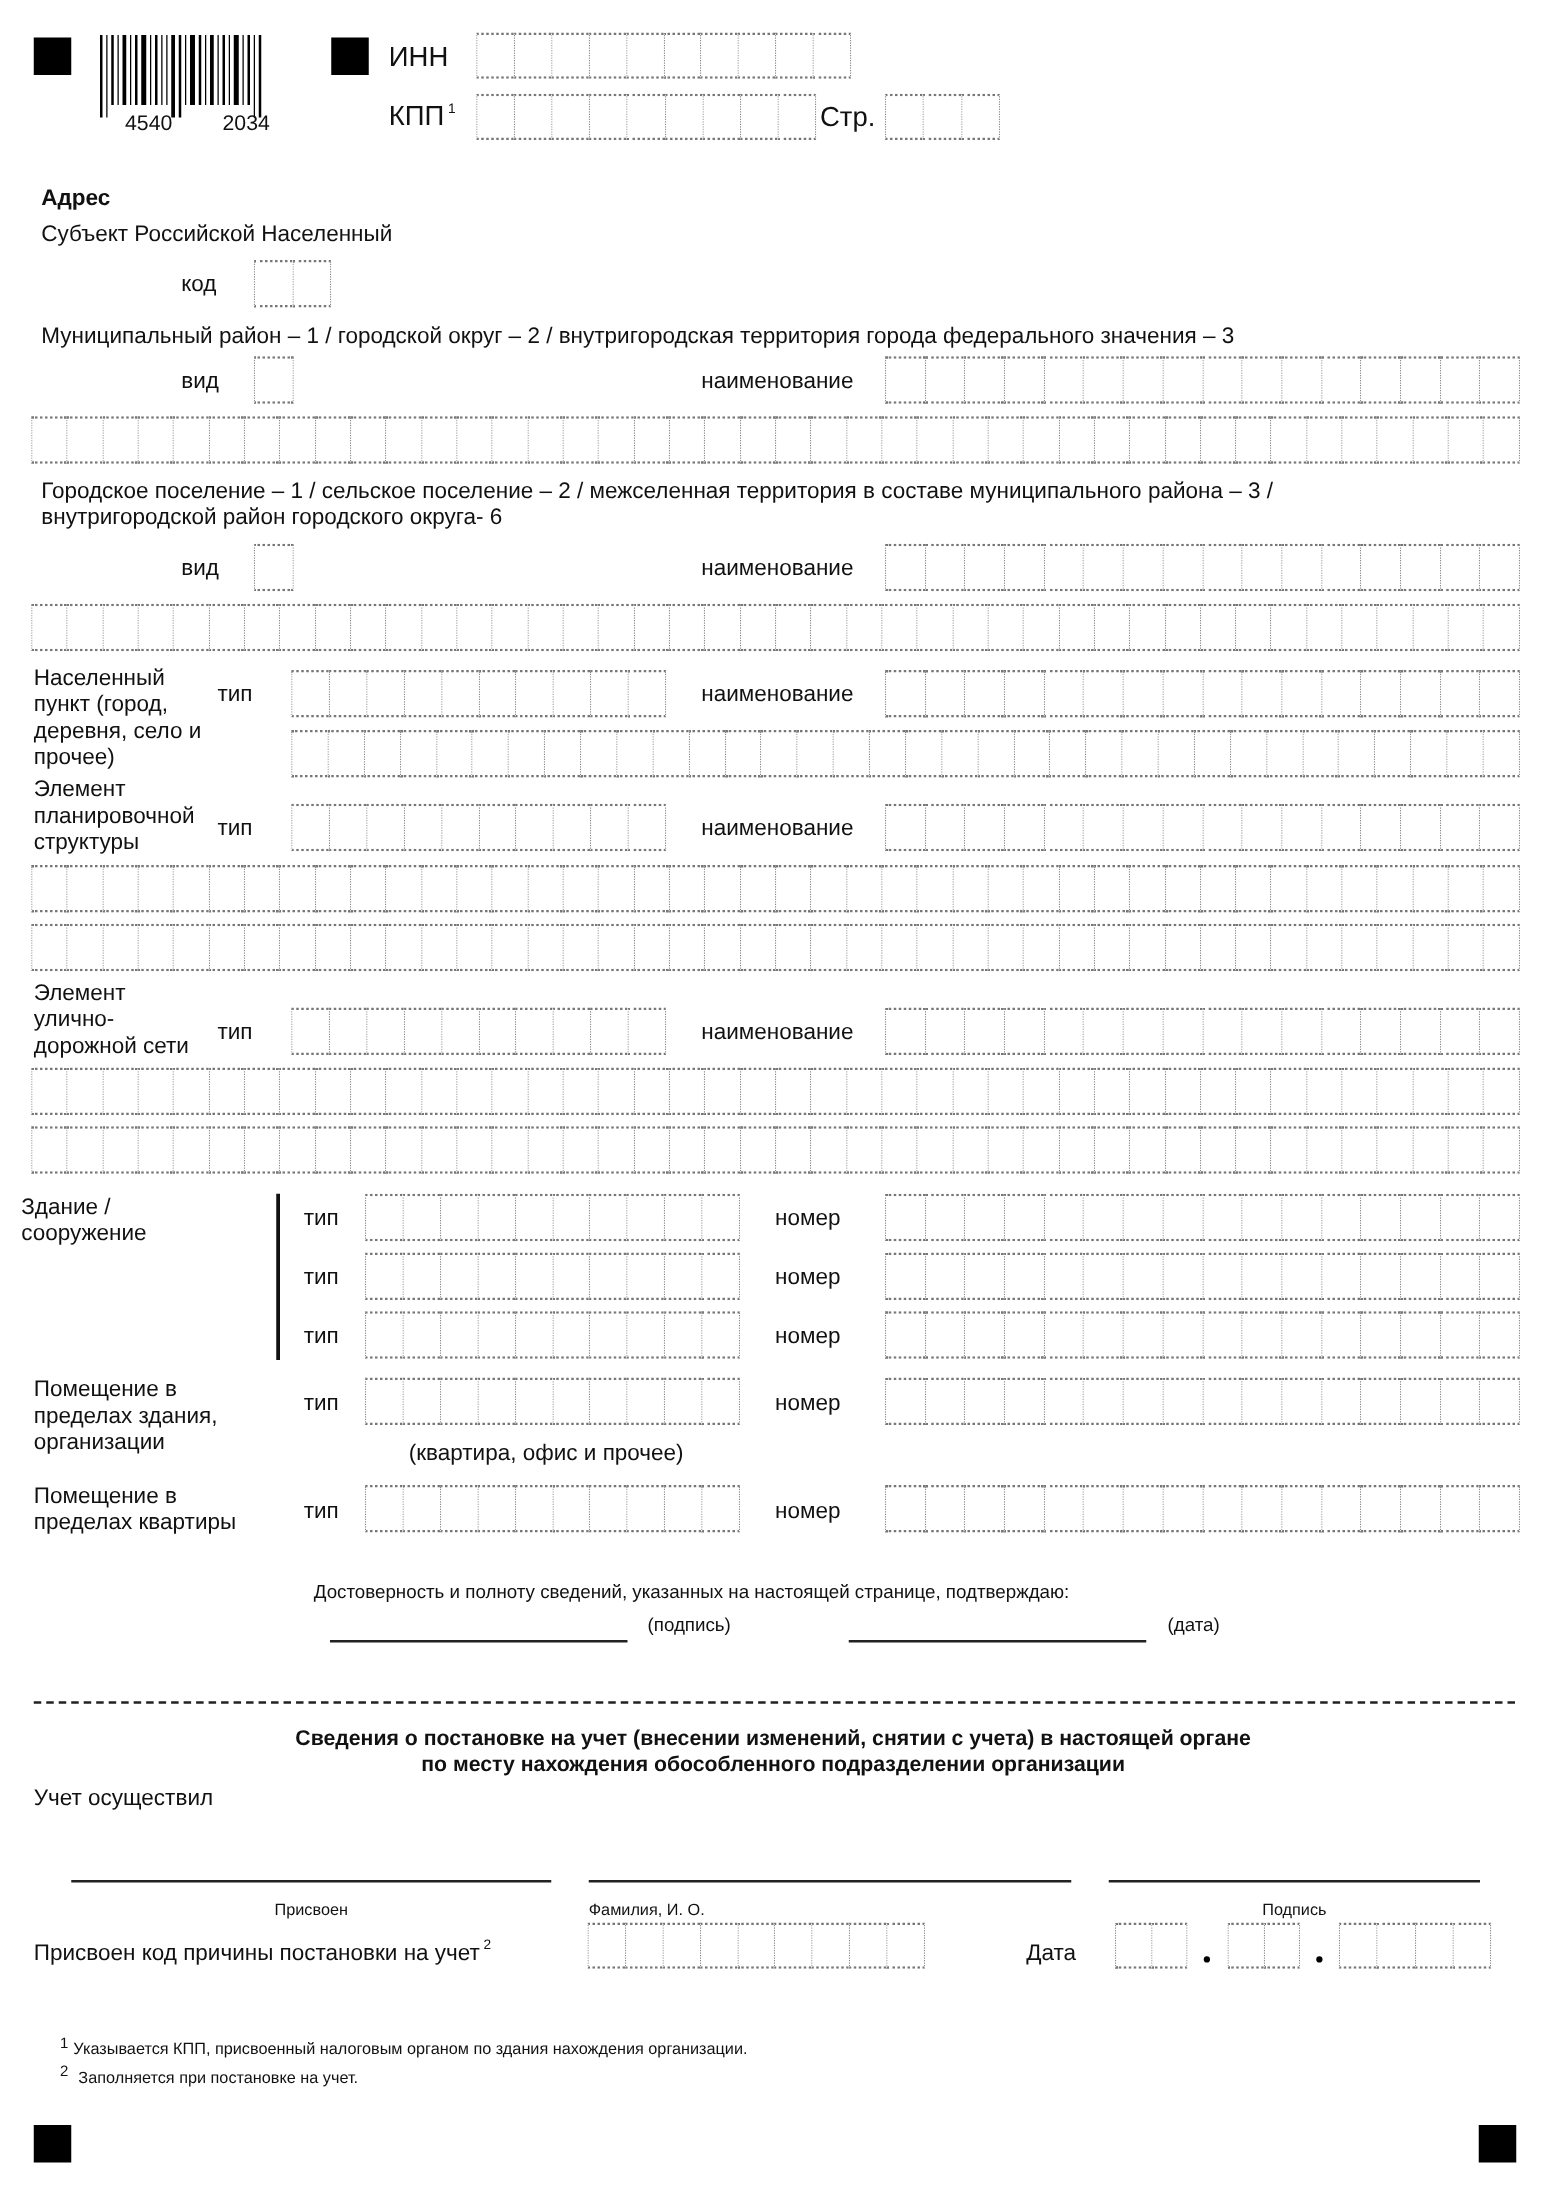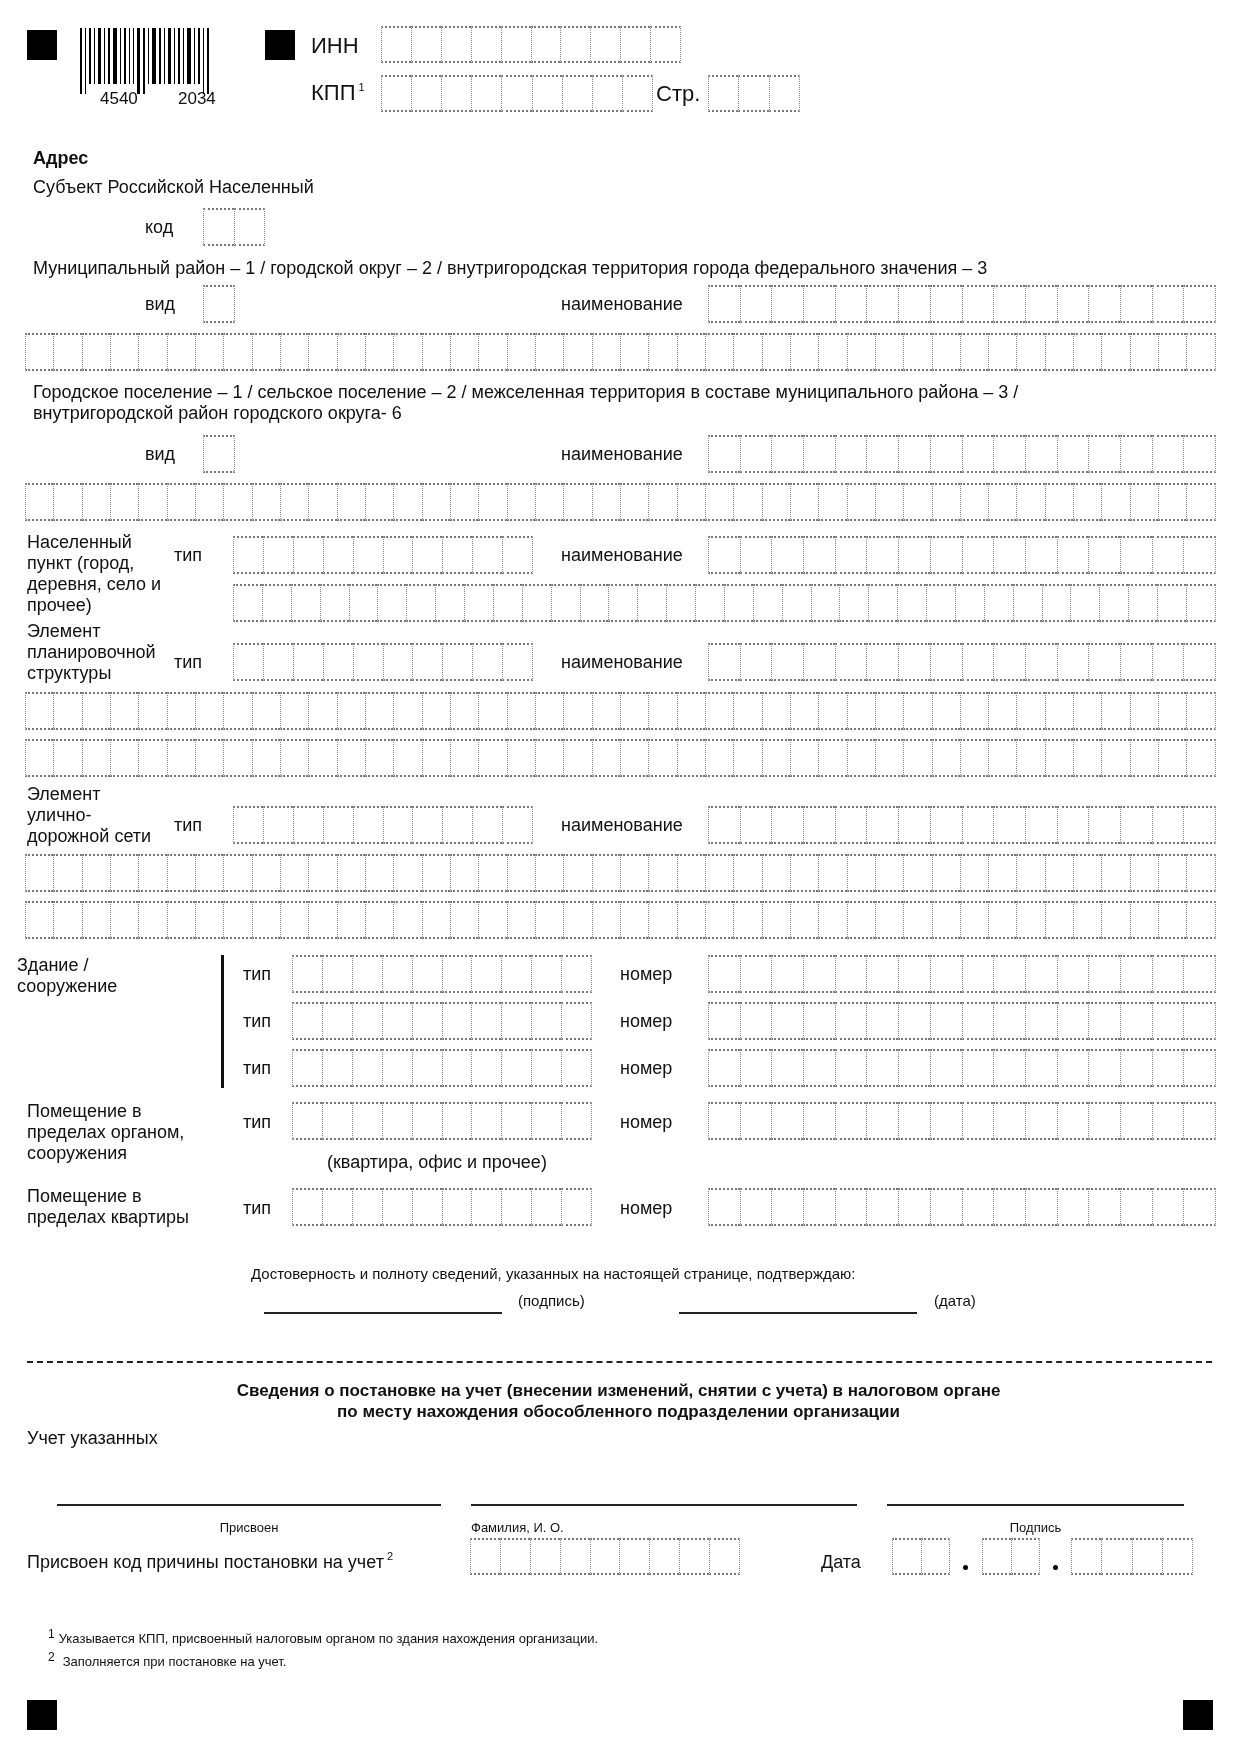--- a/index.html
+++ b/index.html
@@ -651,21 +651,21 @@
     <div class="cell" style="flex: 1 1 0px;"></div>
     <div class="cell" style="flex: 1 1 0px;"></div>
     <div class="cell" style="flex: 1 1 0px;"></div>
     <div class="cell" style="flex: 1 1 0px;"></div>
     <div class="cell" style="flex: 1 1 0px;"></div>
     <div class="cell" style="flex: 1 1 0px;"></div>
     <div class="cell" style="flex: 1 1 0px;"></div>
     <div class="cell" style="flex: 1 1 0px;"></div>
   </div>
 
-<div class="txt ml" style="left:27px;top:1101px;width:175px;">Помещение в пределах органом, сооружения</div>
+<div class="txt ml" style="left:27px;top:1101px;width:175px;">Помещение в пределах здания, организации</div>
 <div class="txt" style="left:243px;top:1112px;">тип</div>
 <div class="cells" style="left:292px;top:1102px;width:300px;height:38px;">
     <div class="cell" style="flex: 1 1 0px;"></div>
     <div class="cell" style="flex: 1 1 0px;"></div>
     <div class="cell" style="flex: 1 1 0px;"></div>
     <div class="cell" style="flex: 1 1 0px;"></div>
     <div class="cell" style="flex: 1 1 0px;"></div>
     <div class="cell" style="flex: 1 1 0px;"></div>
     <div class="cell" style="flex: 1 1 0px;"></div>
     <div class="cell" style="flex: 1 1 0px;"></div>
@@ -728,23 +728,23 @@
   </div>
 
 <div class="txt small" style="left:251px;top:1263px;font-size:15px;">Достоверность и полноту сведений, указанных на настоящей странице, подтверждаю:</div>
 <div class="sigline" style="left:264px;top:1312px;width:238px;"></div>
 <div class="txt small" style="left:518px;top:1290px;font-size:15px;">(подпись)</div>
 <div class="sigline" style="left:679px;top:1312px;width:238px;"></div>
 <div class="txt small" style="left:934px;top:1290px;font-size:15px;">(дата)</div>
 
 <div class="dash" style="top:1361px;"></div>
 
-<div class="txt bold" style="left:0;width:1237px;text-align:center;top:1380px;font-size:17px;">Сведения о постановке на учет (внесении изменений, снятии с учета) в налоговом органе</div>
+<div class="txt bold" style="left:0;width:1237px;text-align:center;top:1380px;font-size:17px;">Сведения о постановке на учет (внесении изменений, снятии с учета) в настоящей органе</div>
 <div class="txt bold" style="left:0;width:1237px;text-align:center;top:1401px;font-size:17px;">по месту нахождения обособленного подразделении организации</div>
-<div class="txt" style="left:27px;top:1428px;">Учет указанных</div>
+<div class="txt" style="left:27px;top:1428px;">Учет осуществил</div>
 
 <div class="sigline" style="left:57px;top:1504px;width:384px;"></div>
 <div class="txt tiny" style="left:57px;width:384px;text-align:center;top:1517px;">Присвоен</div>
 <div class="sigline" style="left:471px;top:1504px;width:386px;"></div>
 <div class="txt tiny" style="left:471px;width:386px;text-align:left;top:1517px;">Фамилия, И. О.</div>
 <div class="sigline" style="left:887px;top:1504px;width:297px;"></div>
 <div class="txt tiny" style="left:887px;width:297px;text-align:center;top:1517px;">Подпись</div>
 
 <div class="txt" style="left:27px;top:1552px;"><span>Присвоен код причины постановки на учет</span><sup>2</sup></div>
 <div class="cells" style="left:470px;top:1538px;width:270px;height:37px;">

